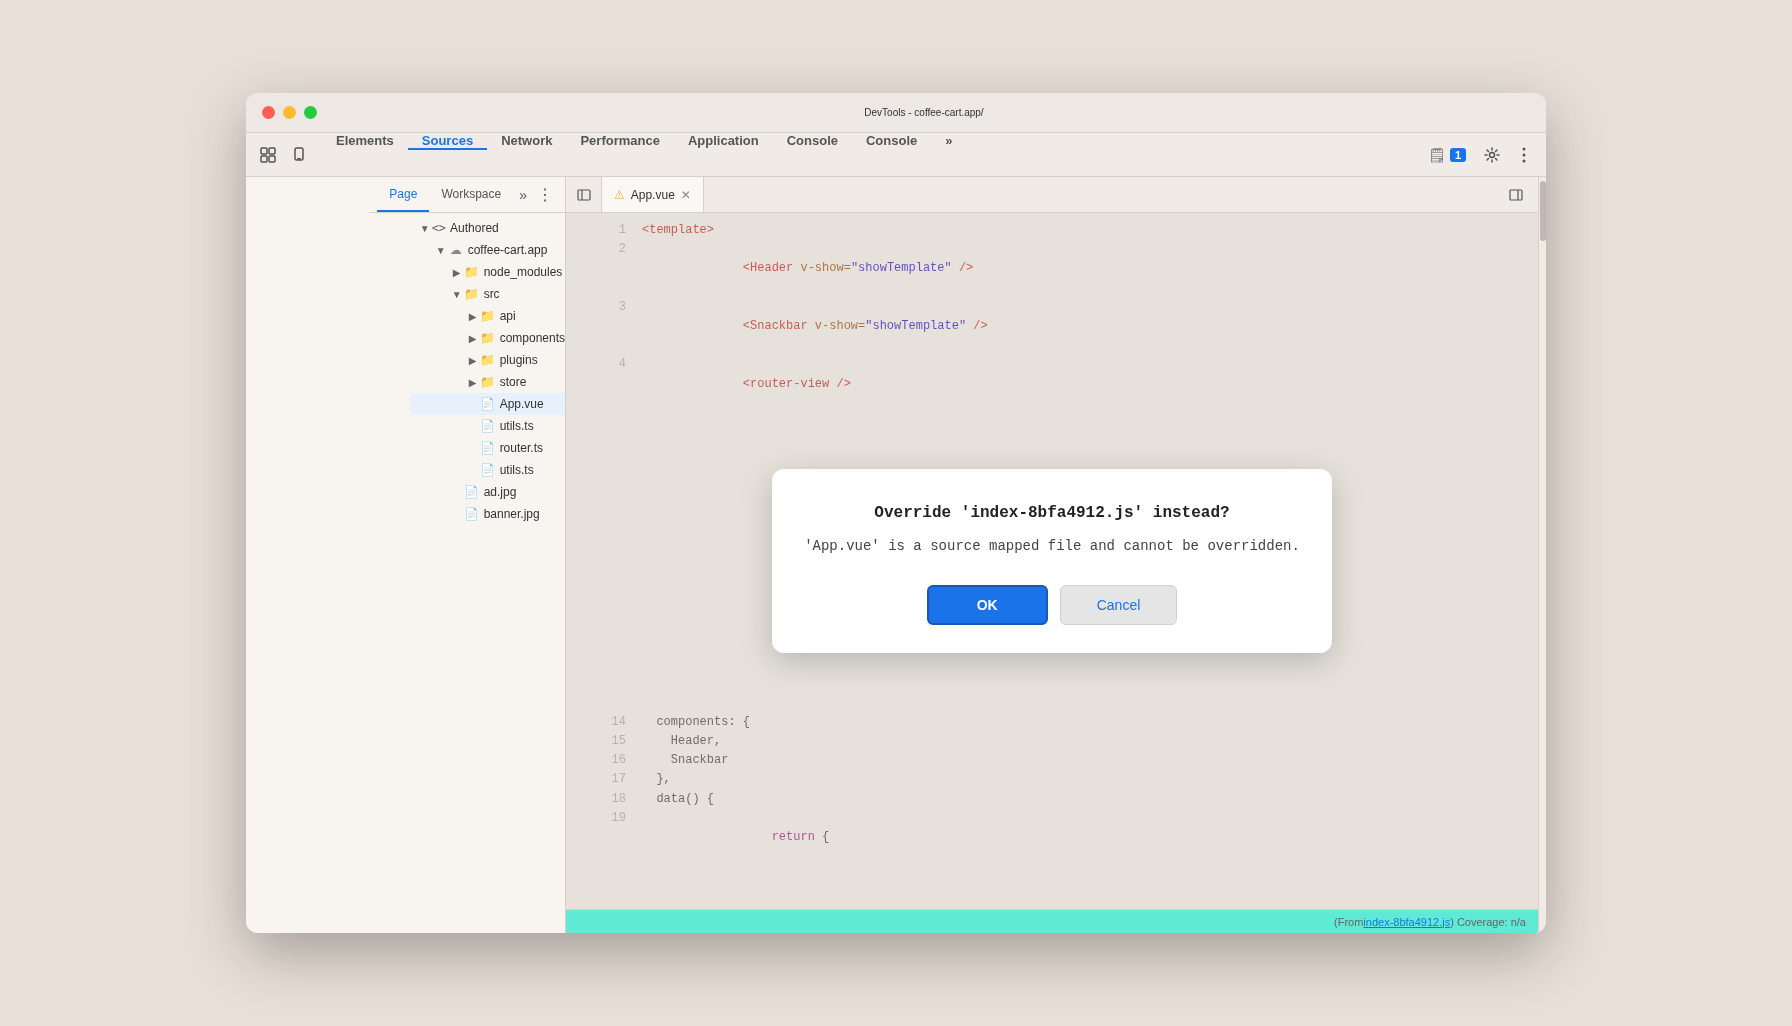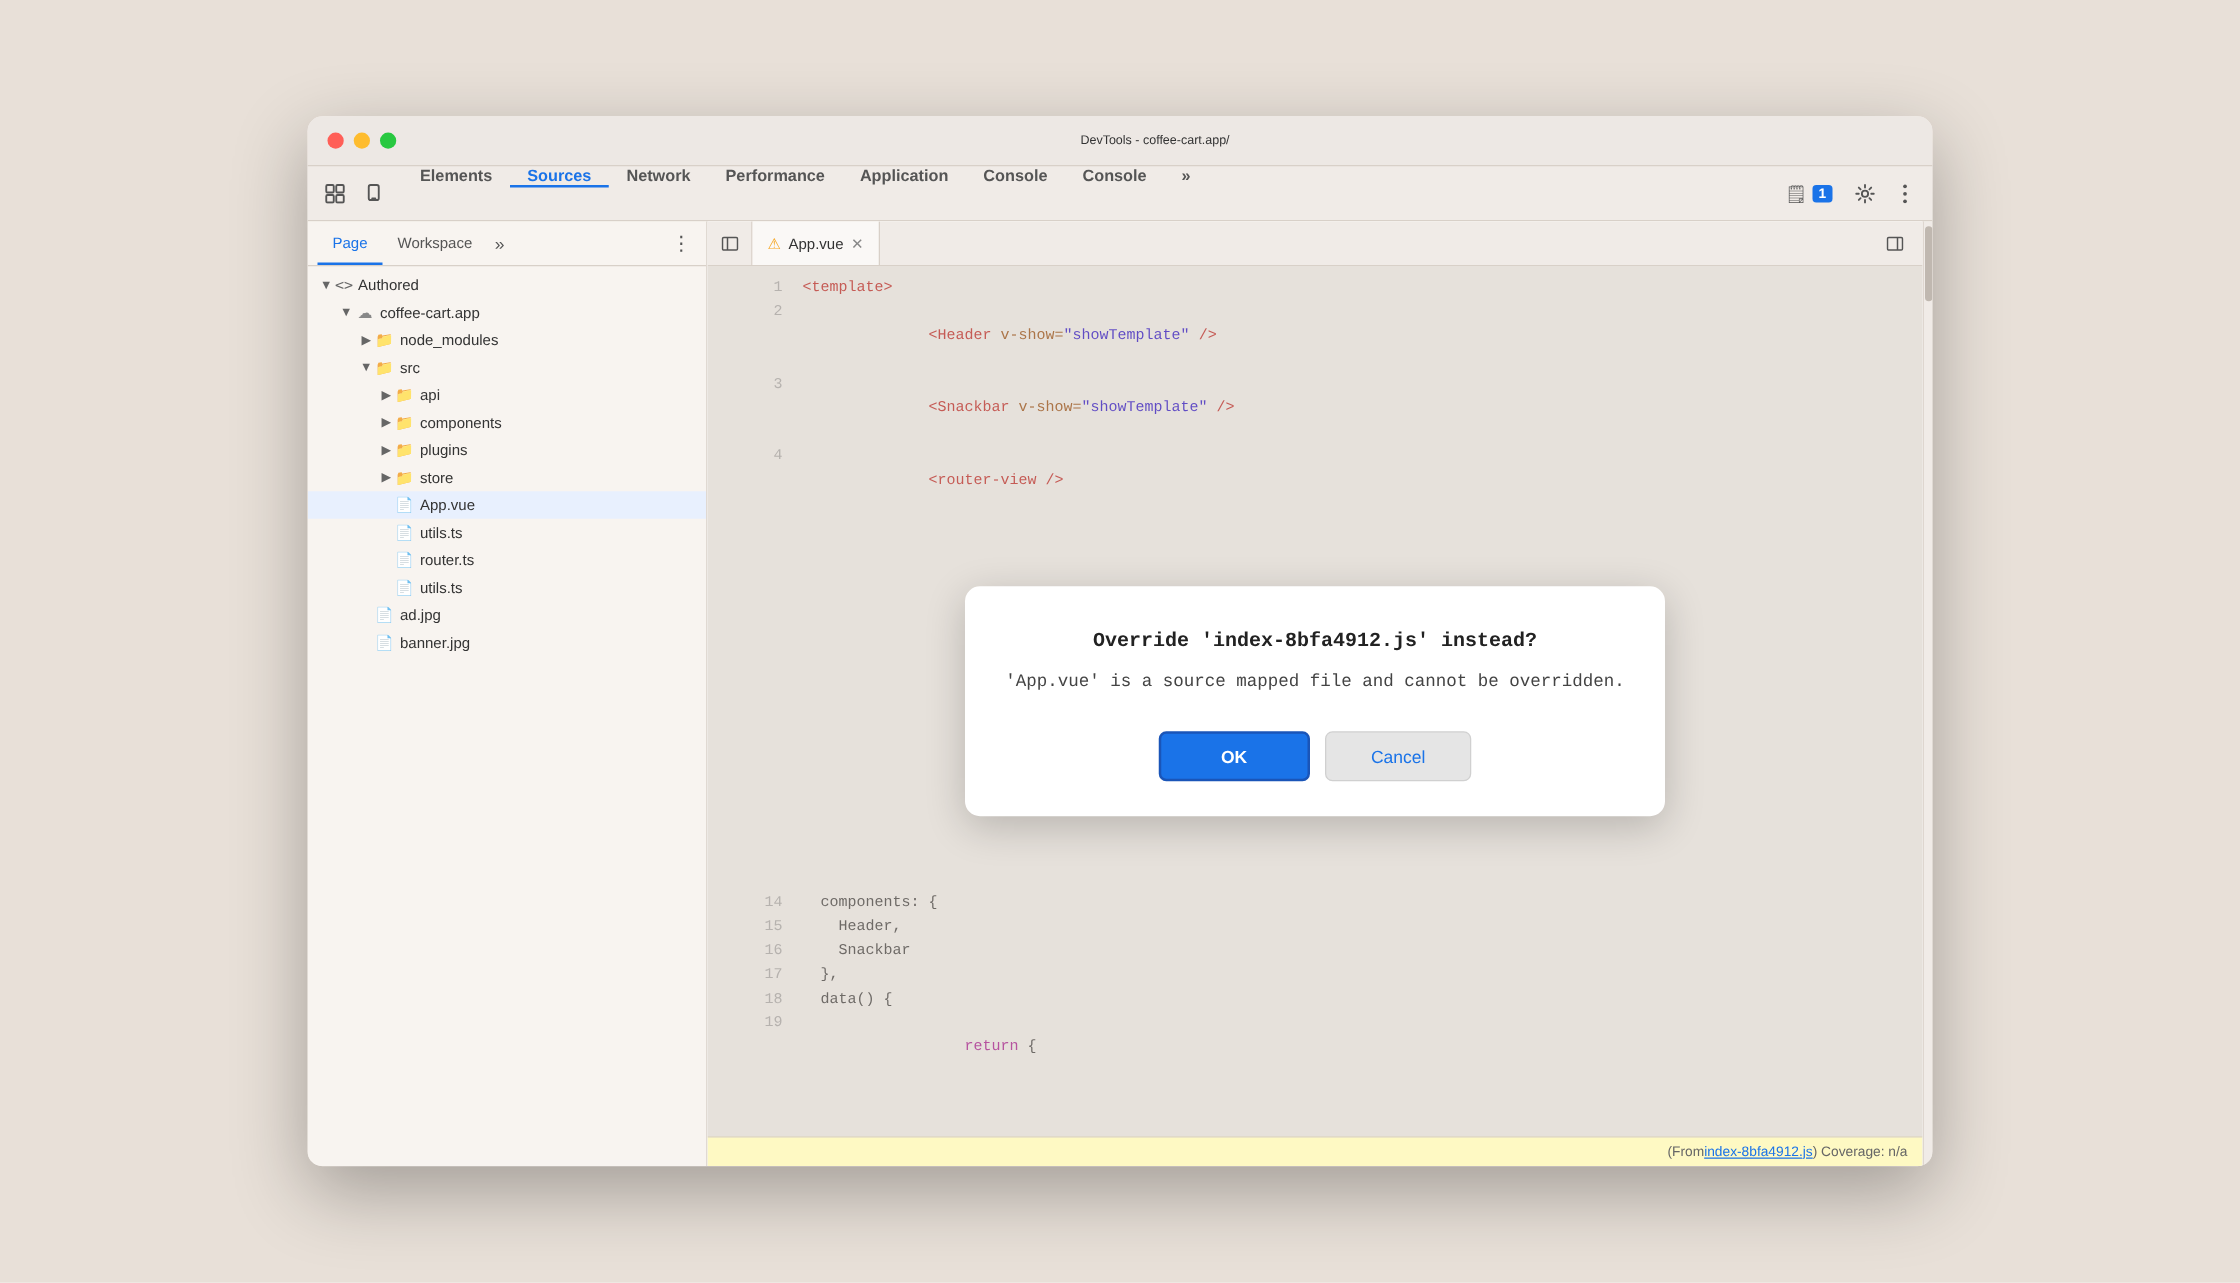--- a/index.html
+++ b/index.html
@@ -135,20 +135,21 @@
     }
 
     
     .sidebar {
       width: 320px;
       background: #f8f4f0;
       border-right: 1px solid #d8d0c8;
       display: flex;
       flex-direction: column;
       overflow: hidden;
+      align-items: flex-end;
     }
     .sidebar-tabs {
       height: 36px;
       display: flex;
       align-items: stretch;
       border-bottom: 1px solid #d8d0c8;
       padding: 0 8px;
     }
     .sidebar-tab {
       padding: 0 12px;
@@ -294,21 +295,21 @@
     .code-content { color: #333; white-space: pre; }
     .code-tag { color: #c41a16; }
     .code-attr { color: #994500; }
     .code-string { color: #1c00cf; }
     .code-keyword { color: #aa0d91; }
     .code-plain { color: #333; }
 
     
     .status-bar {
       height: 24px;
-      background: #fef9c3;
+      background: #5eead4;
       border-top: 1px solid #d8d0c8;
       display: flex;
       align-items: center;
       justify-content: flex-end;
       padding: 0 12px;
       font-size: 11px;
       color: #666;
     }
     .status-link {
       color: #1a73e8;

